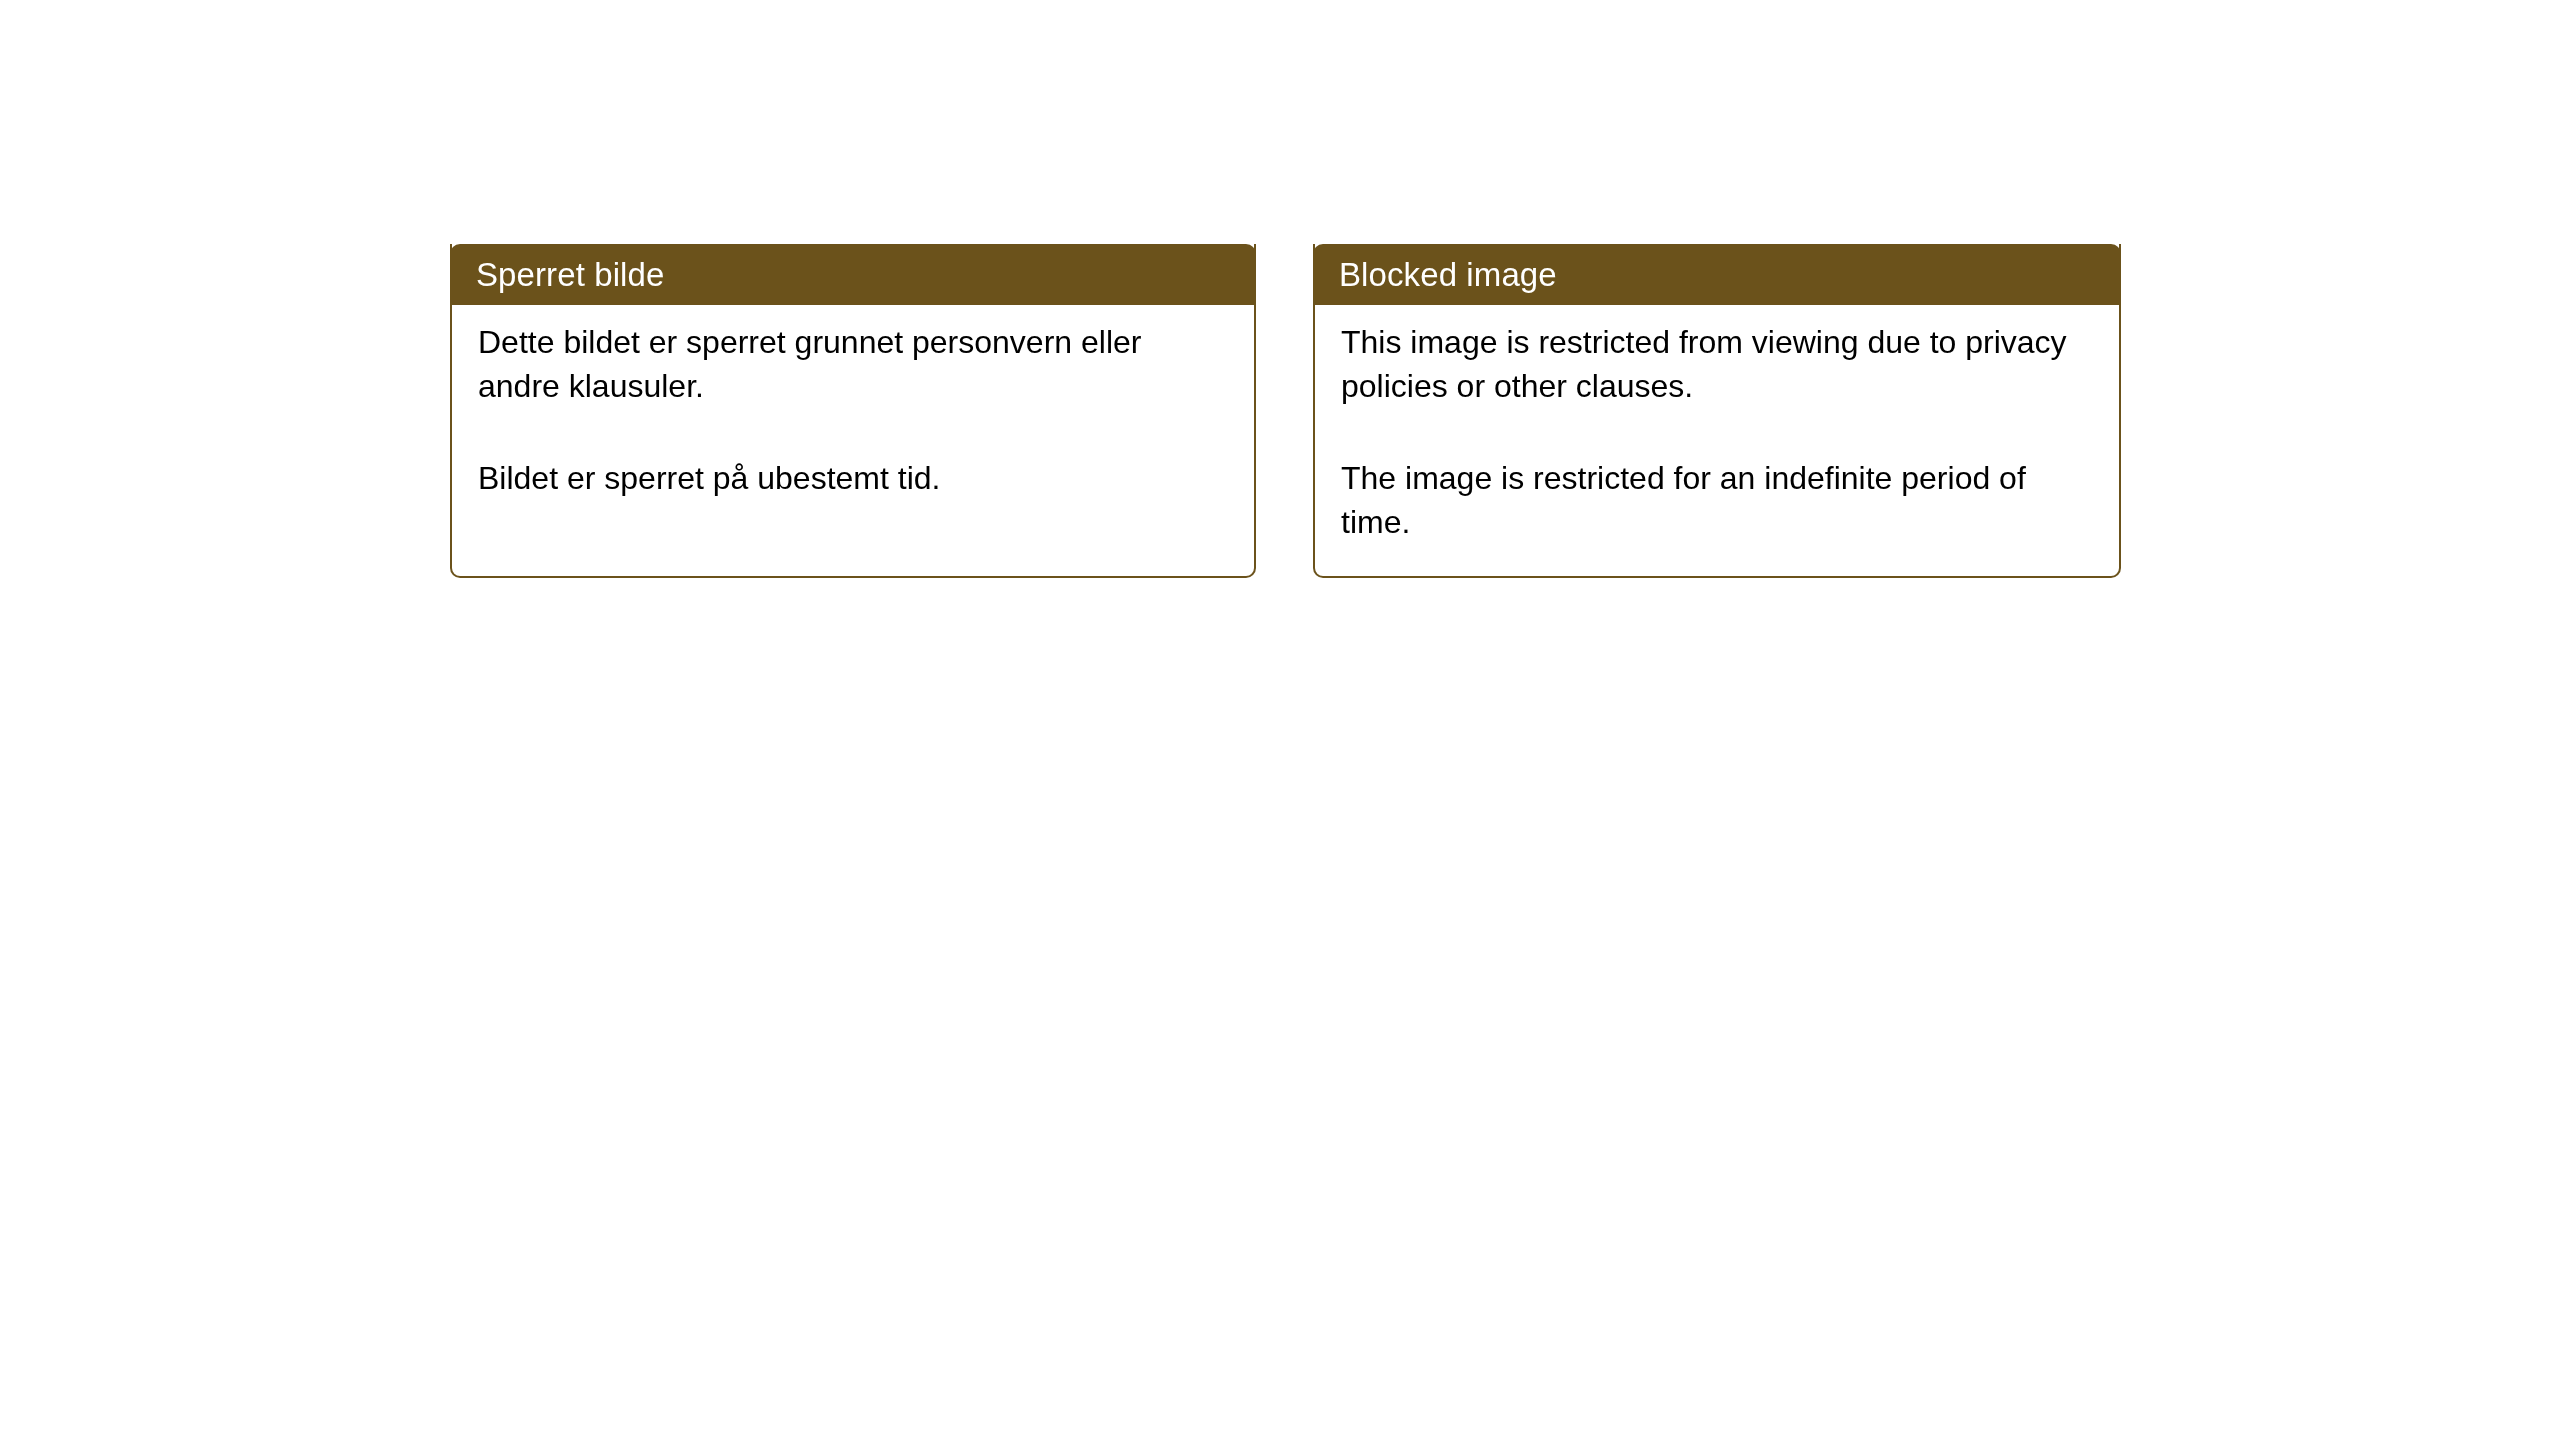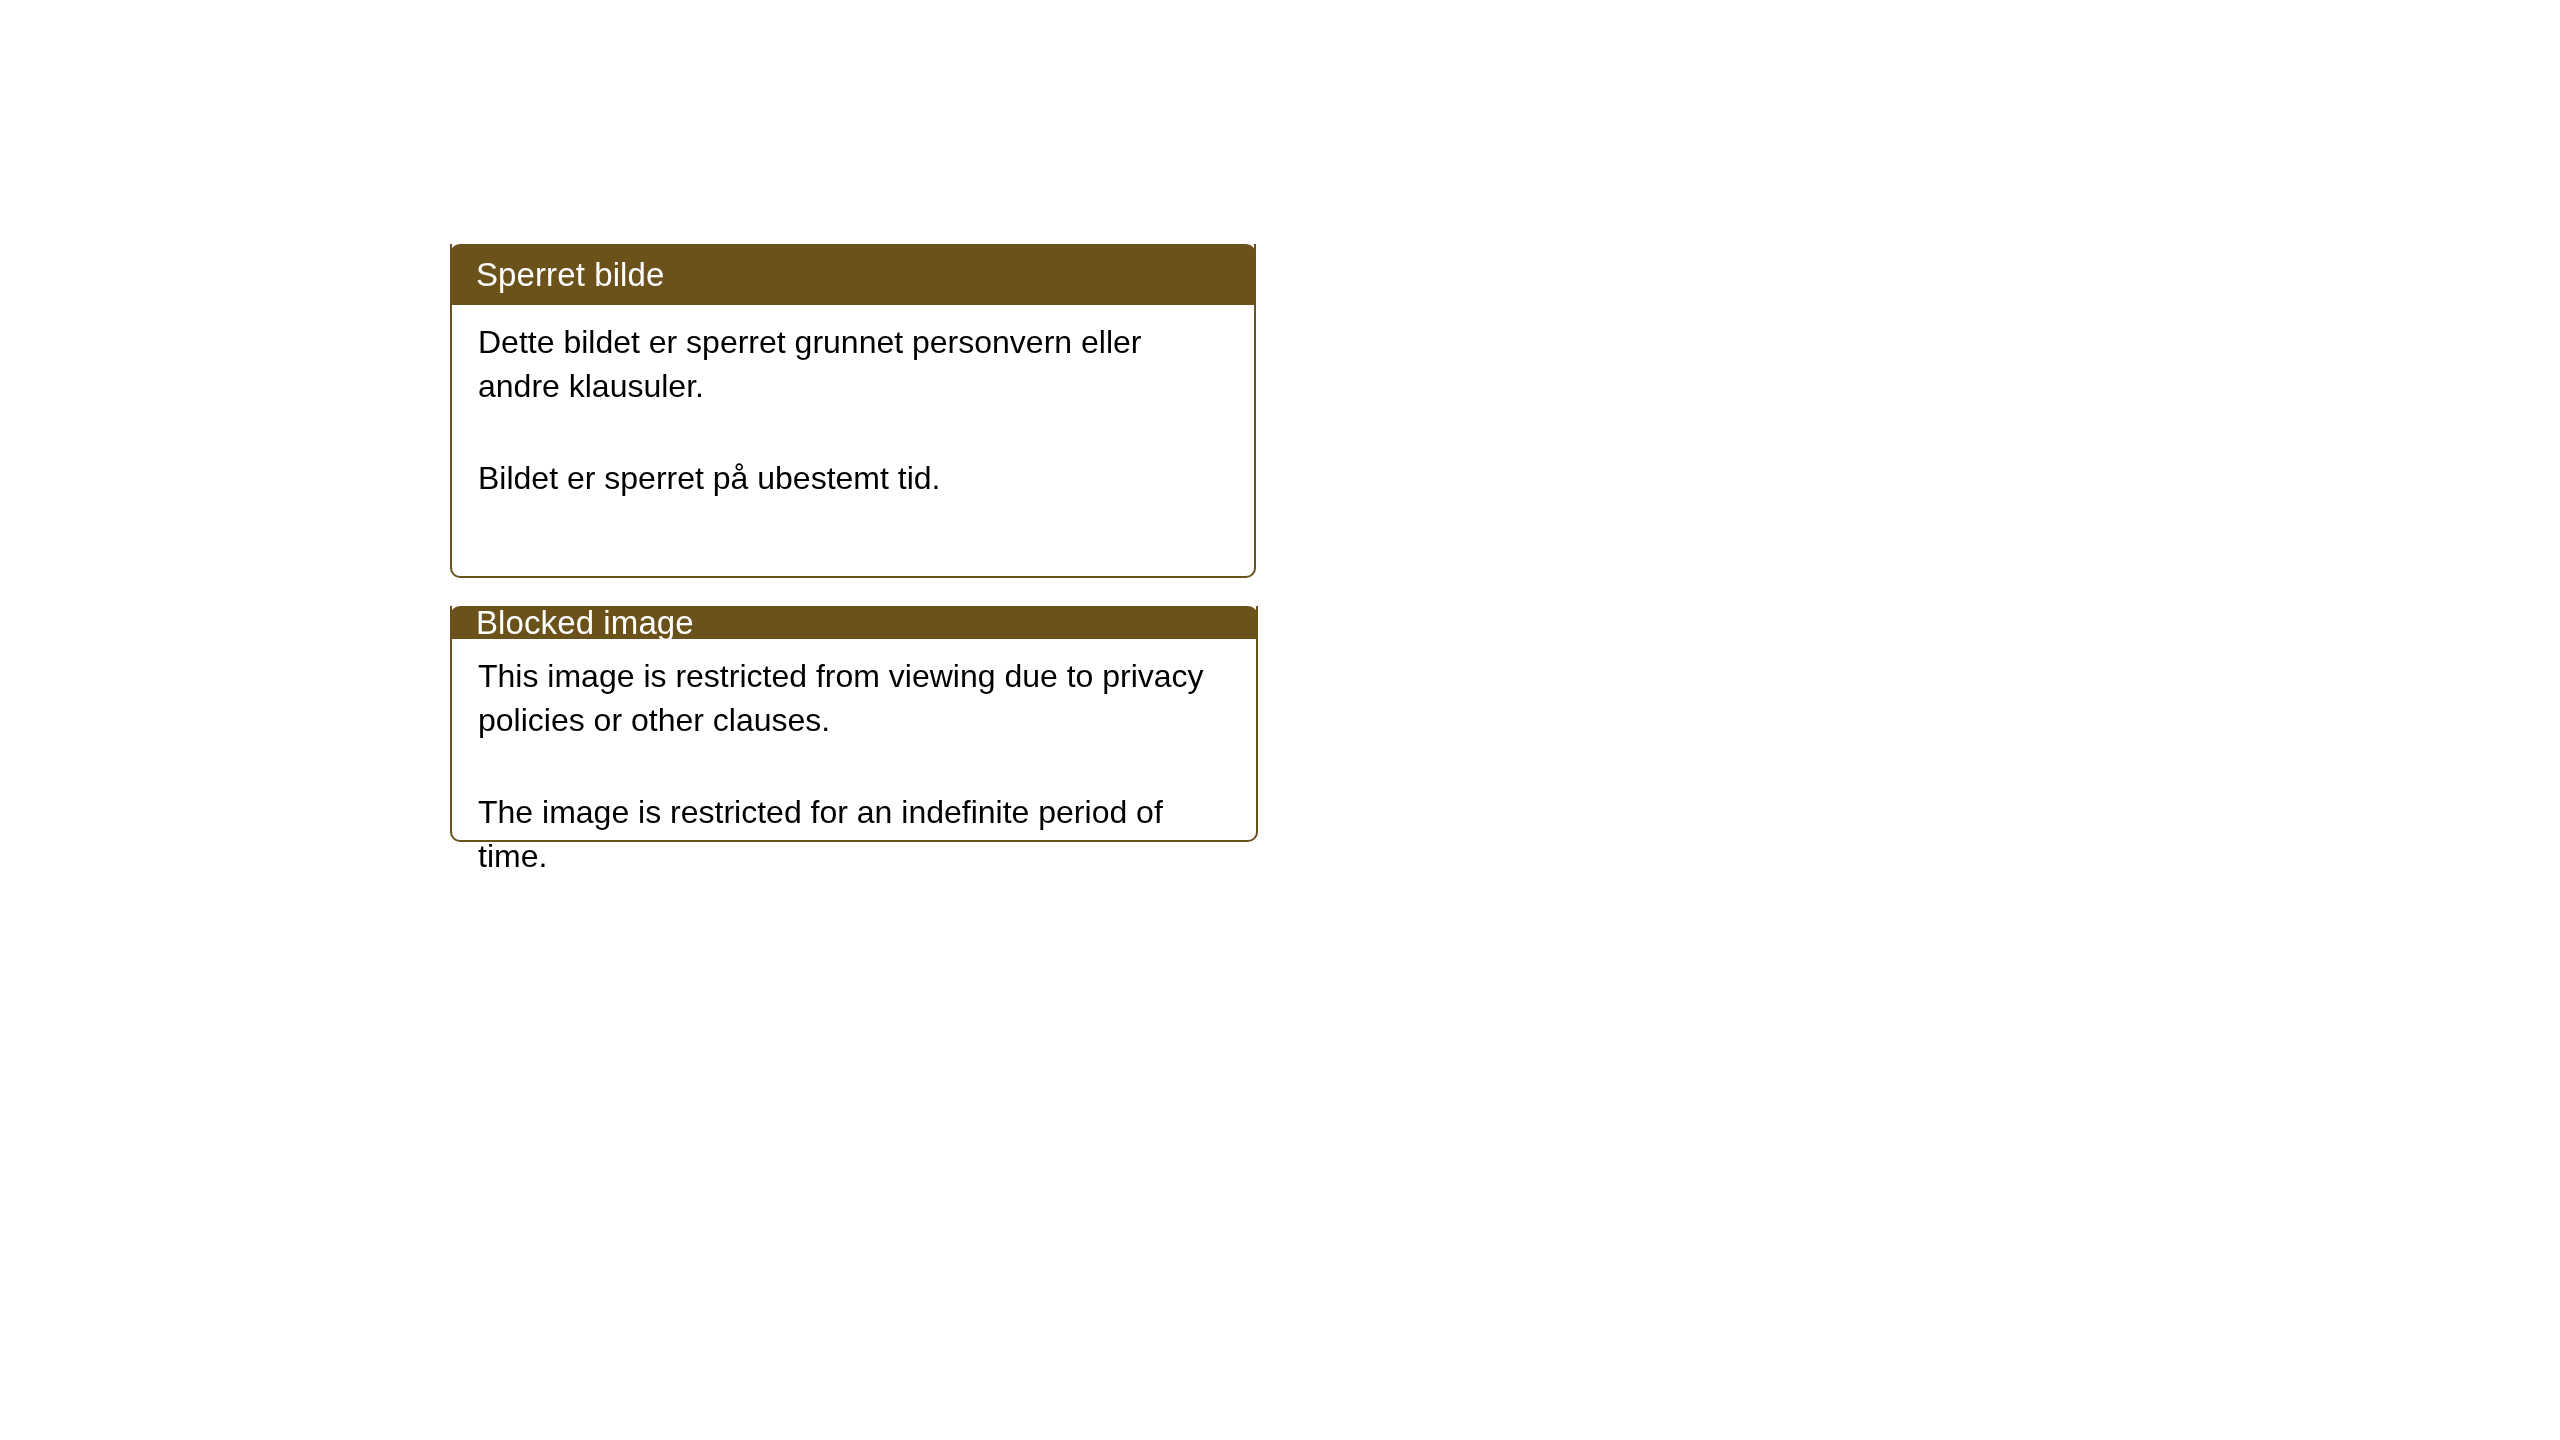--- a/index.html
+++ b/index.html
@@ -22,43 +22,43 @@
     width: 2560px;
     height: 1440px;
     background: #ffffff;
   }
 
   .cards-row {
     position: absolute;
     left: 450px;
     top: 244px;
     display: flex;
-    flex-direction: column;
+    flex-direction: row;
     align-items: flex-start;
-    gap: 28px;
+    gap: 57px;
   }
 
   .notice-card {
     box-sizing: border-box;
     background: #ffffff;
     border: 2px solid var(--accent, #6b521b);
     border-top: none;
     border-radius: 0 0 10px 10px;
     display: flex;
     flex-direction: column;
     position: relative;
   }
 
   .notice-card.card-no {
     width: 806px;
     height: 334px;
   }
   .notice-card.card-en {
     width: 808px;
-    height: 236px;
+    height: 334px;
   }
 
   .card-header {
     box-sizing: border-box;
     background: #6b521b;
     border-radius: 10px 10px 0 0;
     height: 61px;
     margin: 0 -2px;
     display: flex;
     align-items: center;

